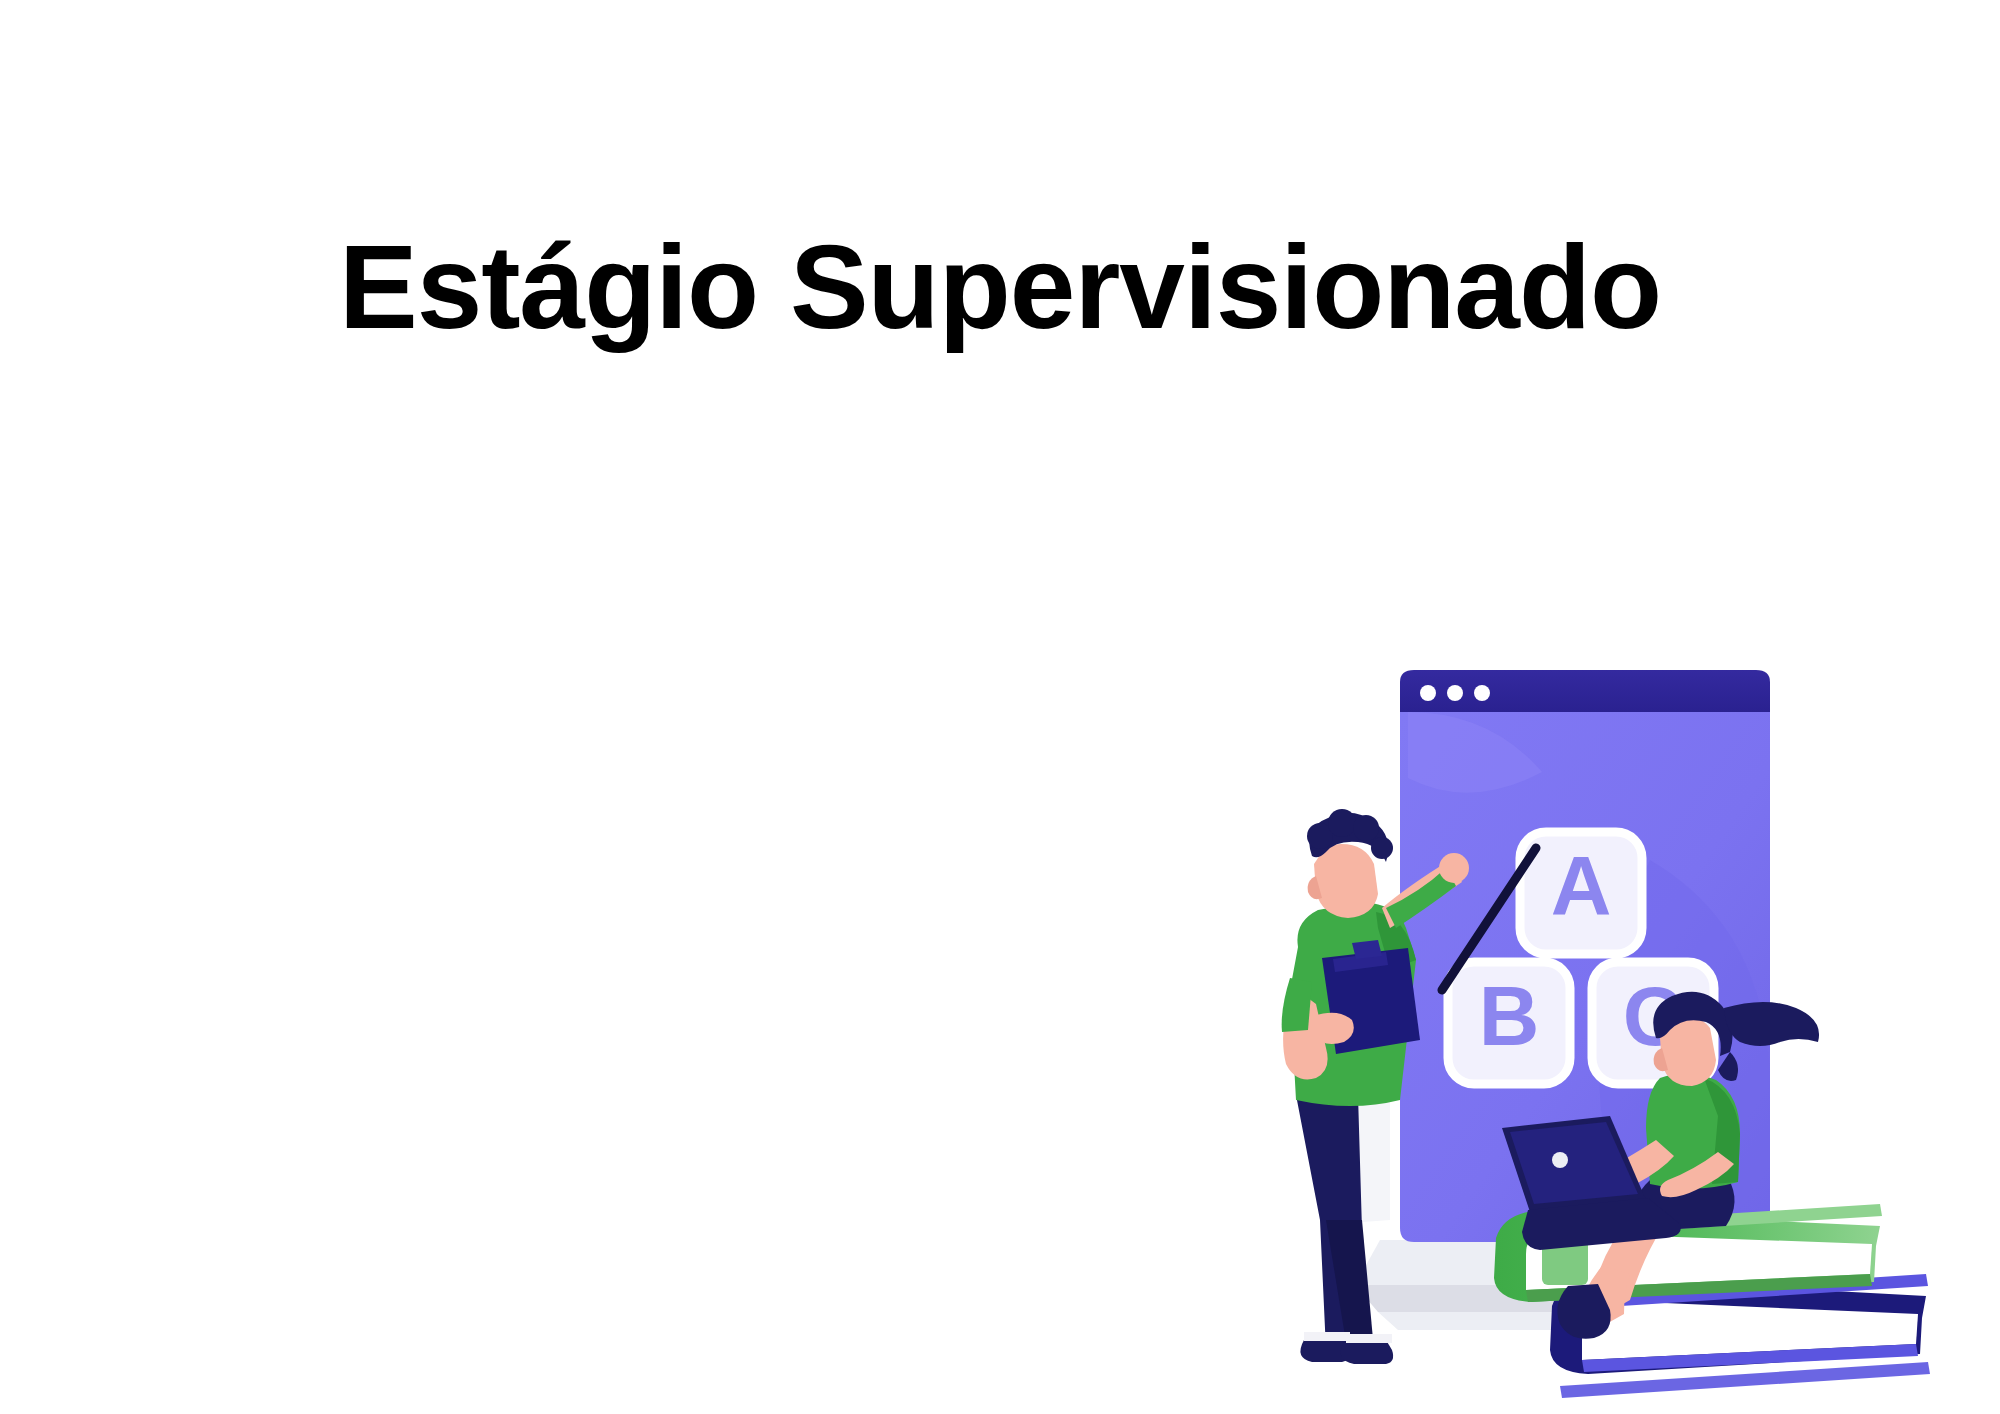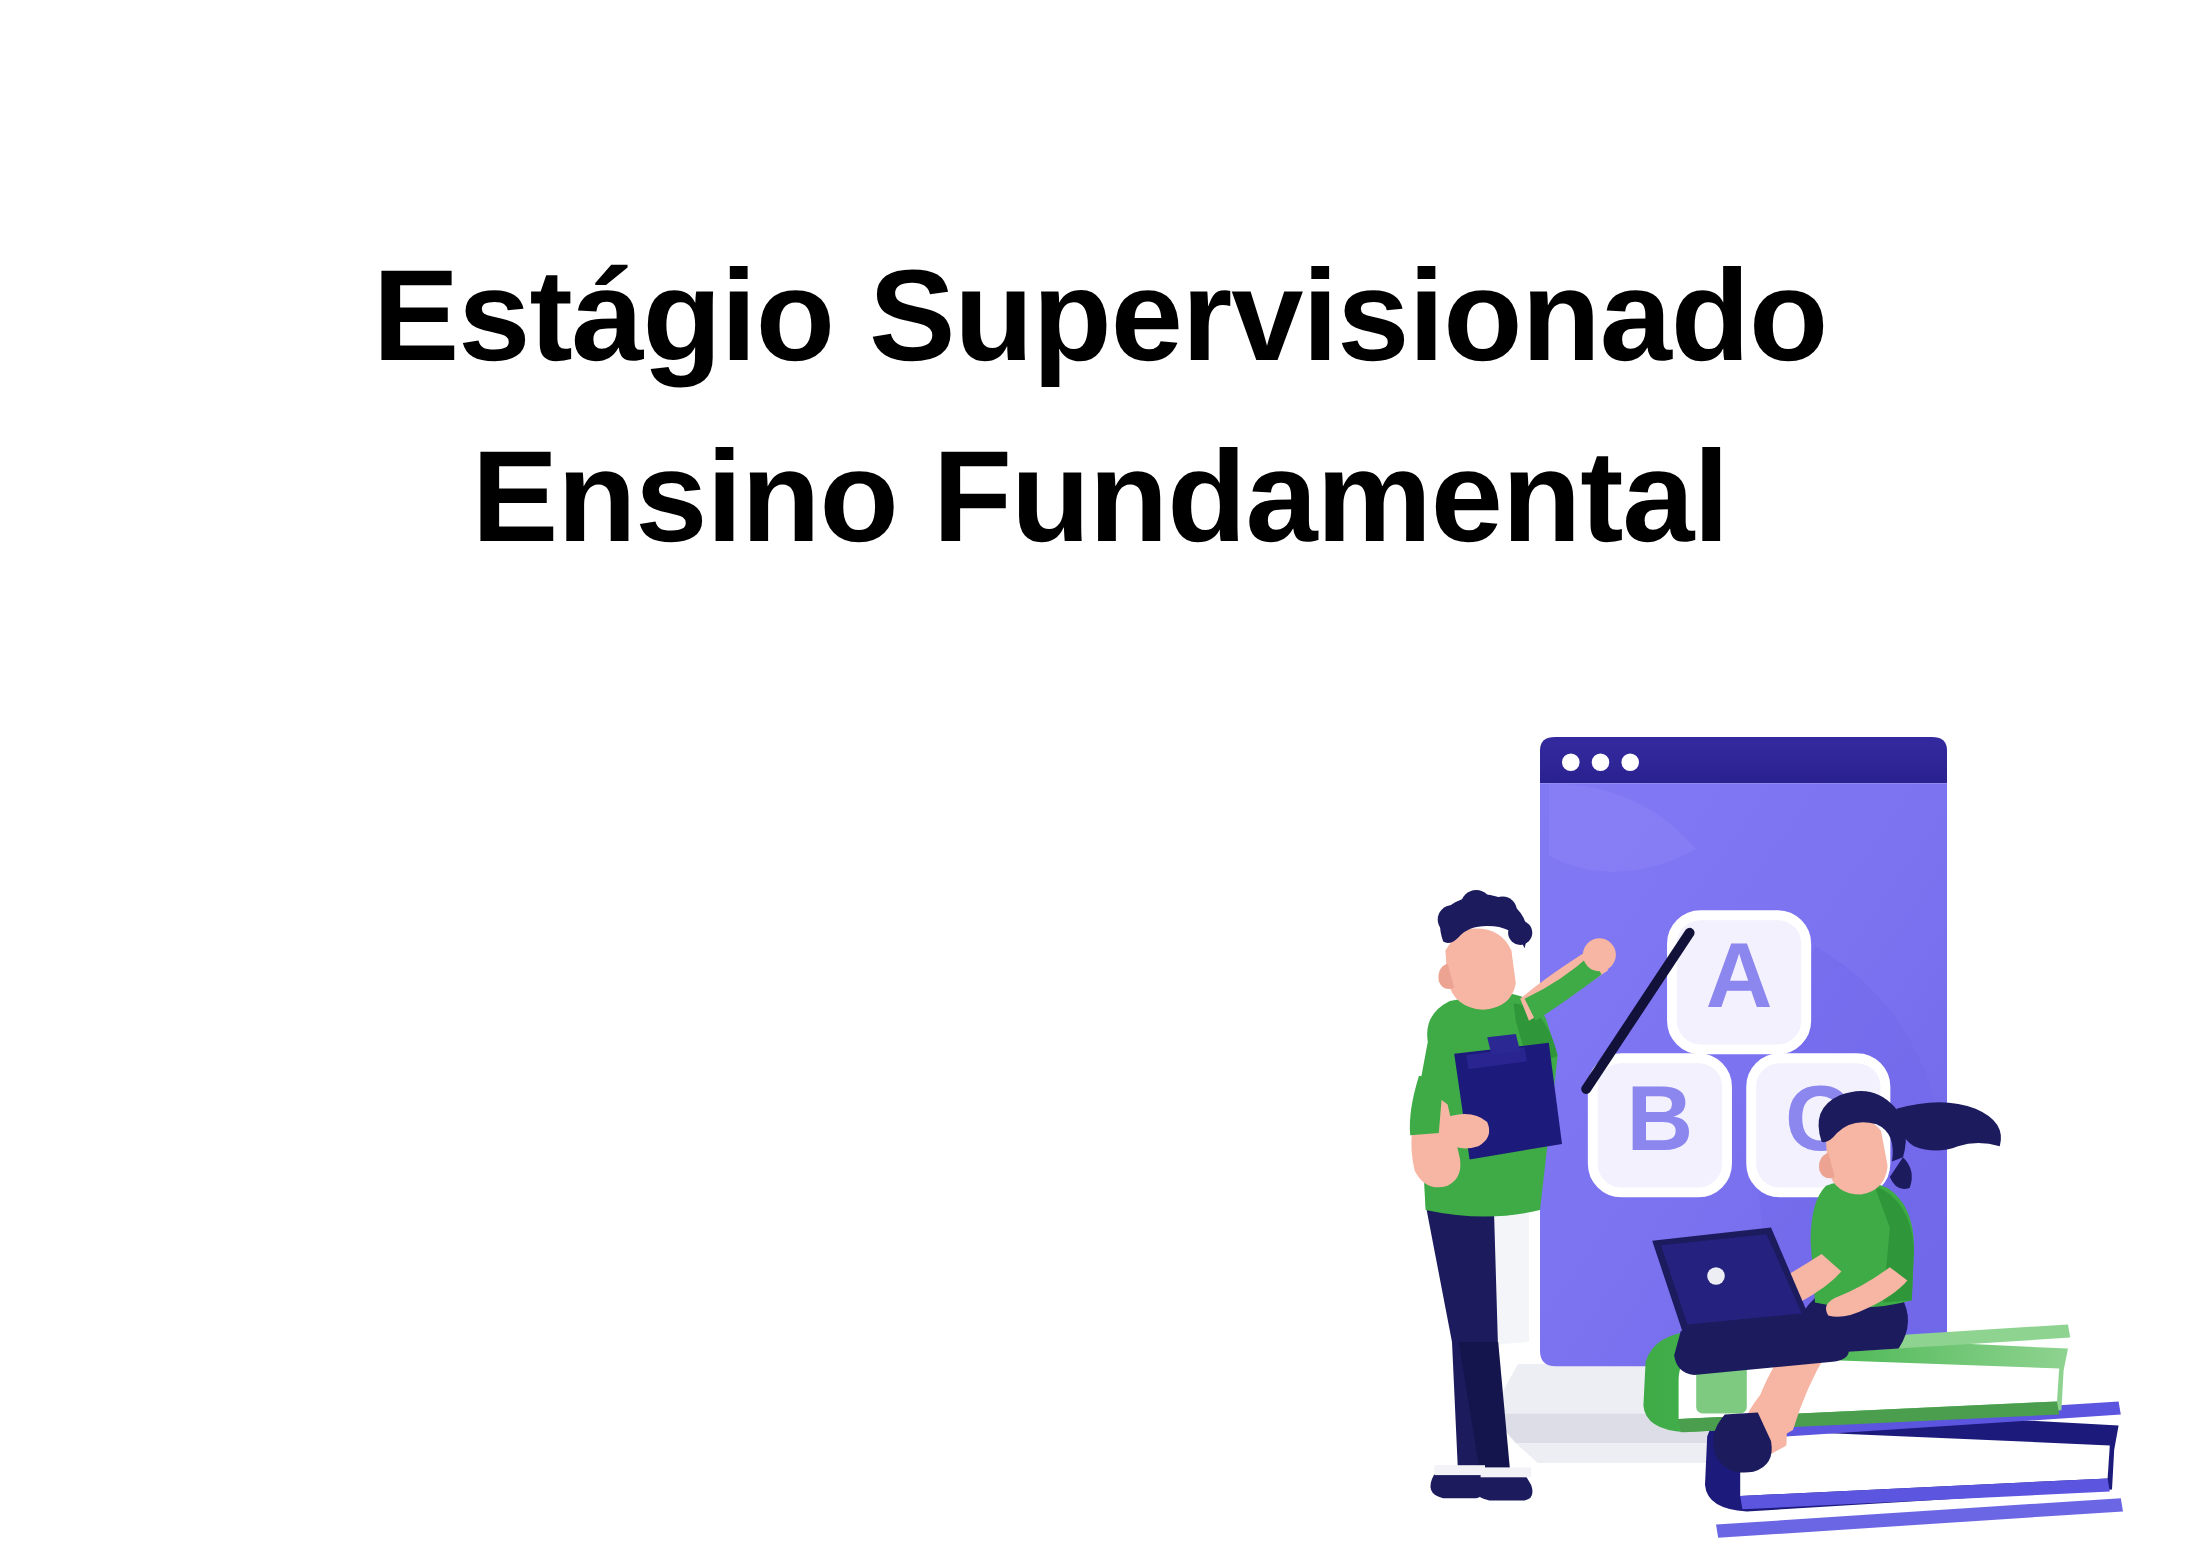--- a/index.html
+++ b/index.html
@@ -55,21 +55,20 @@
     height: 754px;
   }
 </style>
 </head>
 <body>
 
 <div id="slide">
 
   <div id="title-block">
     <span class="title-line">Estágio Supervisionado</span>
-    <span class="title-line">Ensino Fundamental</span>
   </div>
 
   <div id="illustration">
     <svg viewBox="0 0 910 754" xmlns="http://www.w3.org/2000/svg">
       <defs>
         <linearGradient id="screenGrad" x1="0" y1="0" x2="1" y2="1">
           <stop offset="0%" stop-color="#8179f4"></stop>
           <stop offset="55%" stop-color="#7b72f0"></stop>
           <stop offset="100%" stop-color="#6f66e6"></stop>
         </linearGradient>

